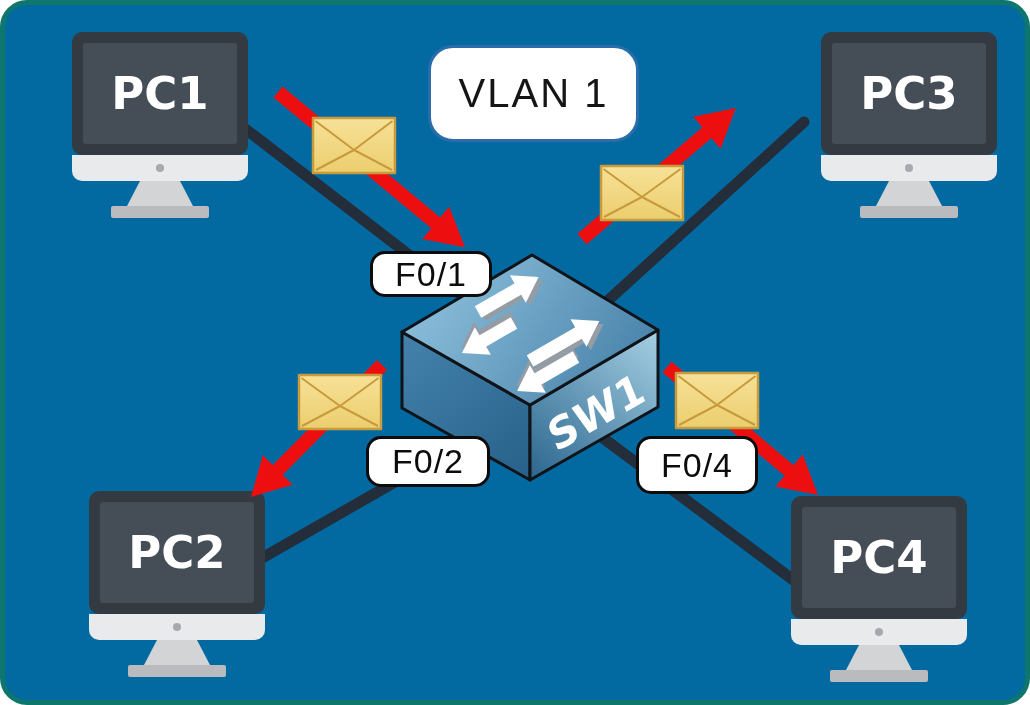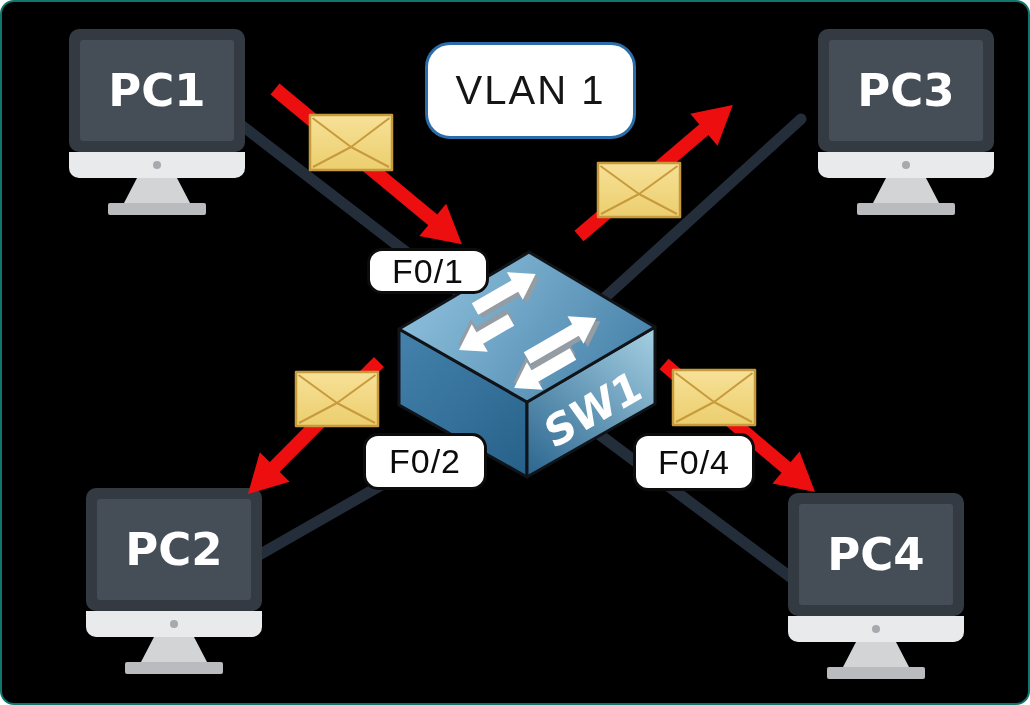--- a/index.html
+++ b/index.html
@@ -1,22 +1,22 @@
 <!DOCTYPE html>
 <html><head>
 <meta charset="utf-8">
 <style>
   html,body{margin:0;padding:0;background:#ffffff;}
   #canvas{
     position:relative;
     width:1030px;height:705px;
     box-sizing:border-box;
-    background:#000000;
-    border:2px solid #0f766e;
-    border-radius:14px;
+    background:#0369a1;
+    border:5px solid #0f766e;
+    border-radius:27px;
     overflow:hidden;
     font-family:"Liberation Sans", sans-serif;
   }
   .layer{position:absolute;left:0;top:0;width:1030px;height:705px;pointer-events:none;}
   #base-layer{z-index:1;}
   #pc-layer{z-index:2;}
   #overlay-layer{z-index:3;}
   #label-layer{z-index:4;}
 
   
@@ -57,21 +57,21 @@
   
   .port-label{
     position:absolute;box-sizing:border-box;
     background:#ffffff;border:3px solid #0c0c0c;border-radius:15px;
     display:flex;align-items:center;justify-content:center;
     font-size:34px;color:#0c0c0c;letter-spacing:1px;
     font-family:"Liberation Sans", sans-serif;
     margin-left:32px;
   }
   #port-f01{left:333px;top:246px;width:122px;height:46px;}
-  #port-f02{left:329px;top:431px;width:124px;height:57px;}
+  #port-f02{left:329px;top:431px;width:124px;height:51px;}
   #port-f03{left:596px;top:243px;width:122px;height:45px;}
   #port-f04{left:599px;top:431px;width:122px;height:58px;}
 
   .vlan-badge{
     position:absolute;left:423px;top:40px;width:211px;height:97px;
     box-sizing:border-box;background:#ffffff;
     border:3px solid #2b6cab;border-radius:25px;
     display:flex;align-items:center;justify-content:center;
     font-size:40px;color:#151515;letter-spacing:2px;
   }

